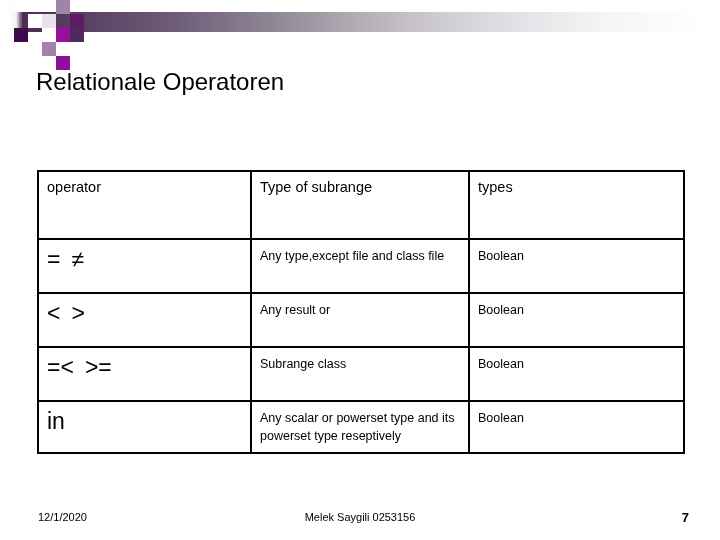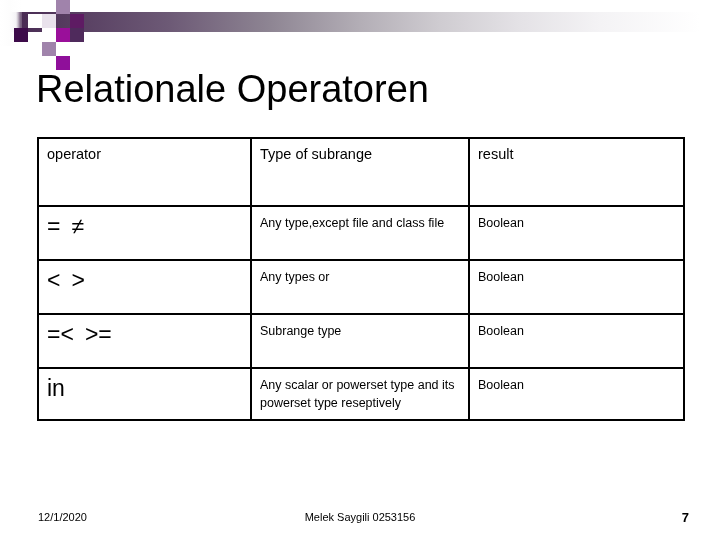--- a/index.html
+++ b/index.html
@@ -55,32 +55,32 @@
     width: 22px;
     height: 46px;
     background: linear-gradient(to right, #ffffff, #fdfdfd 40%, rgba(255,255,255,0.2) 100%);
   }
 
   
   #slide-title {
     position: absolute;
     left: 36px;
     top: 68px;
-    font-size: 38px;
+    font-size: 24px;
     font-weight: normal;
     color: #000000;
     letter-spacing: 0px;
     white-space: nowrap;
   }
 
   
   #op-table {
     position: absolute;
     left: 37px;
-    top: 137px;
+    top: 170px;
     width: 646px;
     border-collapse: collapse;
     table-layout: fixed;
   }
   #op-table td, #op-table th {
     border: 2px solid #000000;
     vertical-align: top;
     padding: 7px 7px 7px 8px;
     text-align: left;
     font-weight: normal;
@@ -167,37 +167,37 @@
 <table id="op-table">
   <colgroup>
     <col class="c1">
       <col class="c2">
       <col class="c3">
   </colgroup>
   <thead>
     <tr>
       <th class="hdr-cell">operator</th>
       <th class="hdr-cell">Type of subrange</th>
-      <th class="hdr-cell">result</th>
+      <th class="hdr-cell">types</th>
     </tr>
   </thead>
   <tbody>
     <tr class="row-h1">
       <td class="op-cell"><span>=</span><span class="sp"></span><span>≠</span></td>
       <td class="txt-cell">Any type,except file and class file</td>
       <td class="txt-cell">Boolean</td>
     </tr>
     <tr class="row-h2">
       <td class="op-cell"><span>&lt;</span><span class="sp"></span><span>&gt;</span></td>
-      <td class="txt-cell">Any types or</td>
+      <td class="txt-cell">Any result or</td>
       <td class="txt-cell">Boolean</td>
     </tr>
     <tr class="row-h3">
       <td class="op-cell"><span>=&lt;</span><span class="sp"></span><span>&gt;=</span></td>
-      <td class="txt-cell">Subrange type</td>
+      <td class="txt-cell">Subrange class</td>
       <td class="txt-cell">Boolean</td>
     </tr>
     <tr class="row-h4">
       <td class="op-cell"><span>in</span><span></span></td>
       <td class="txt-cell">Any scalar or powerset type and its powerset type reseptively</td>
       <td class="txt-cell">Boolean</td>
     </tr>
   </tbody>
 </table>
 

